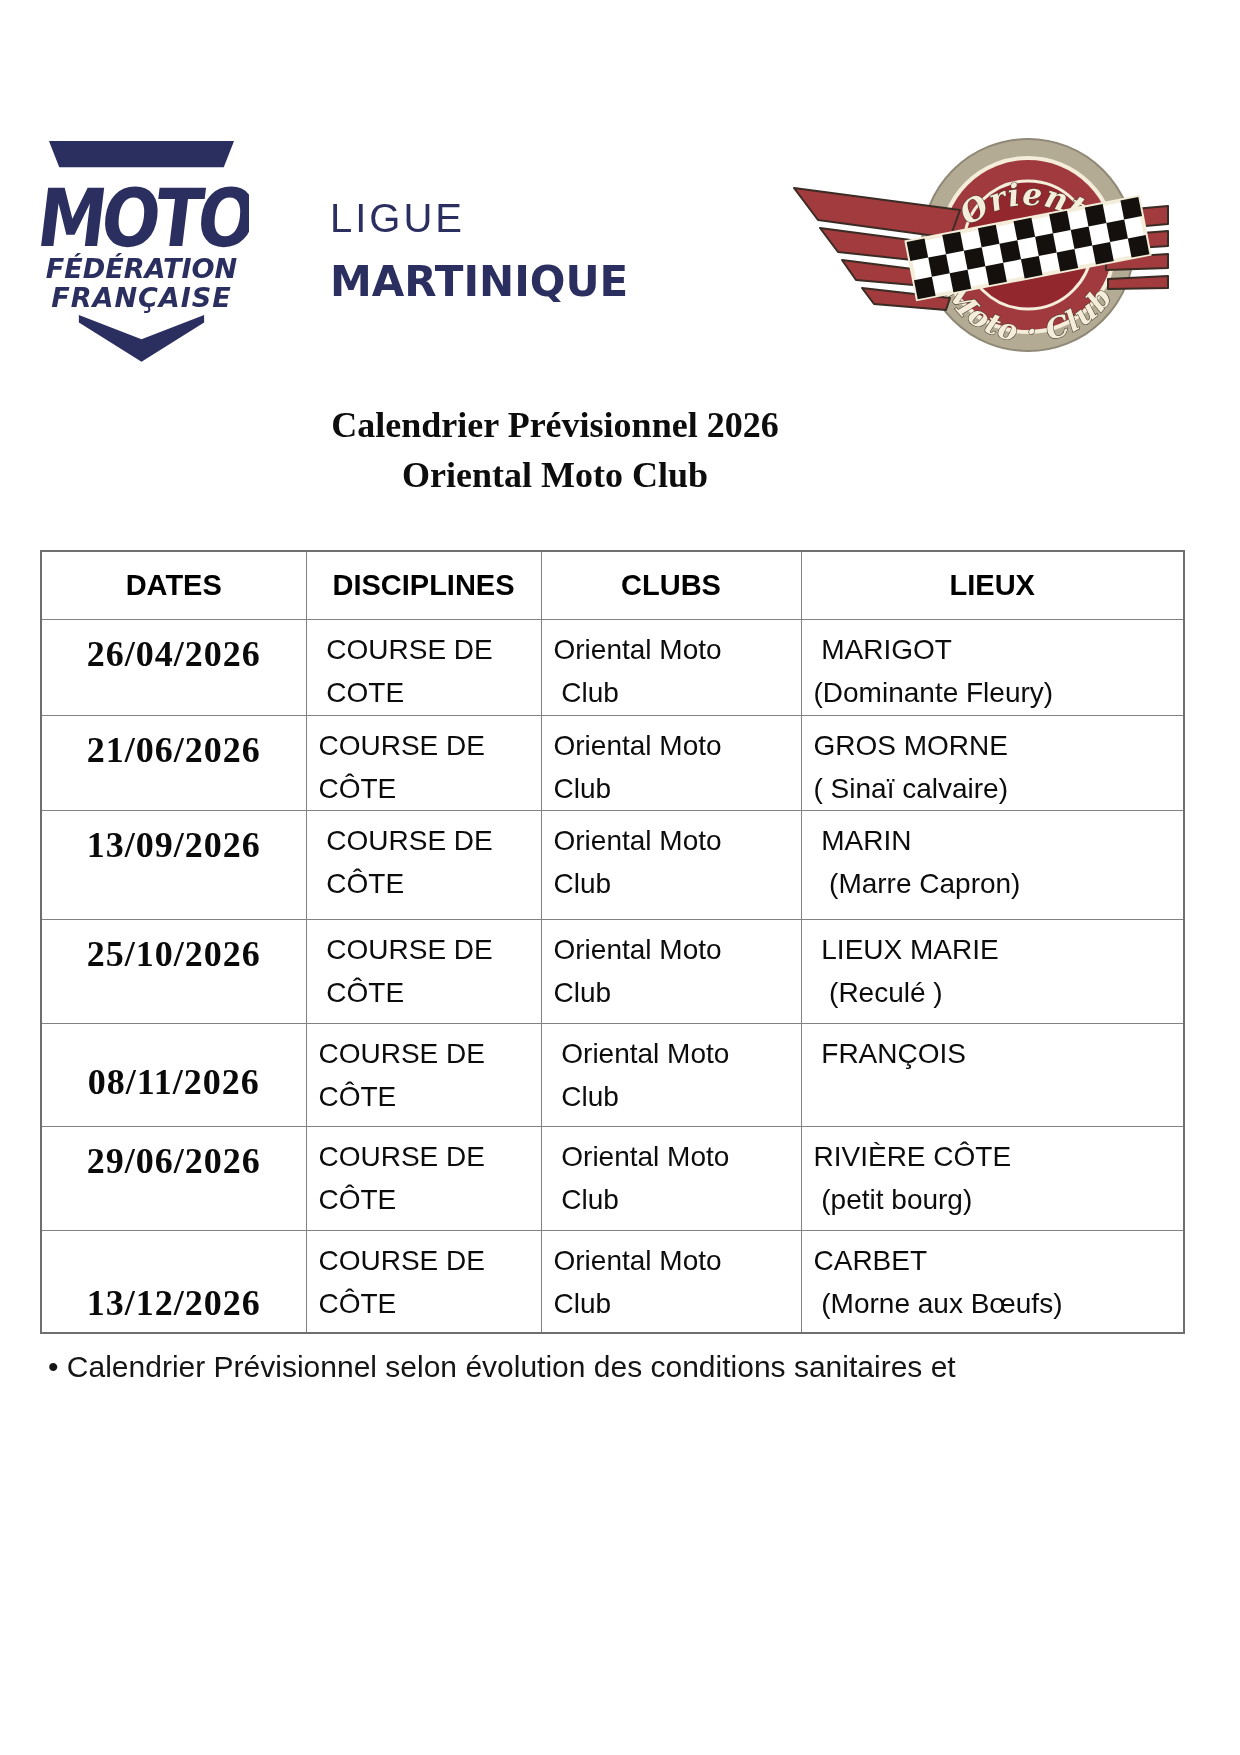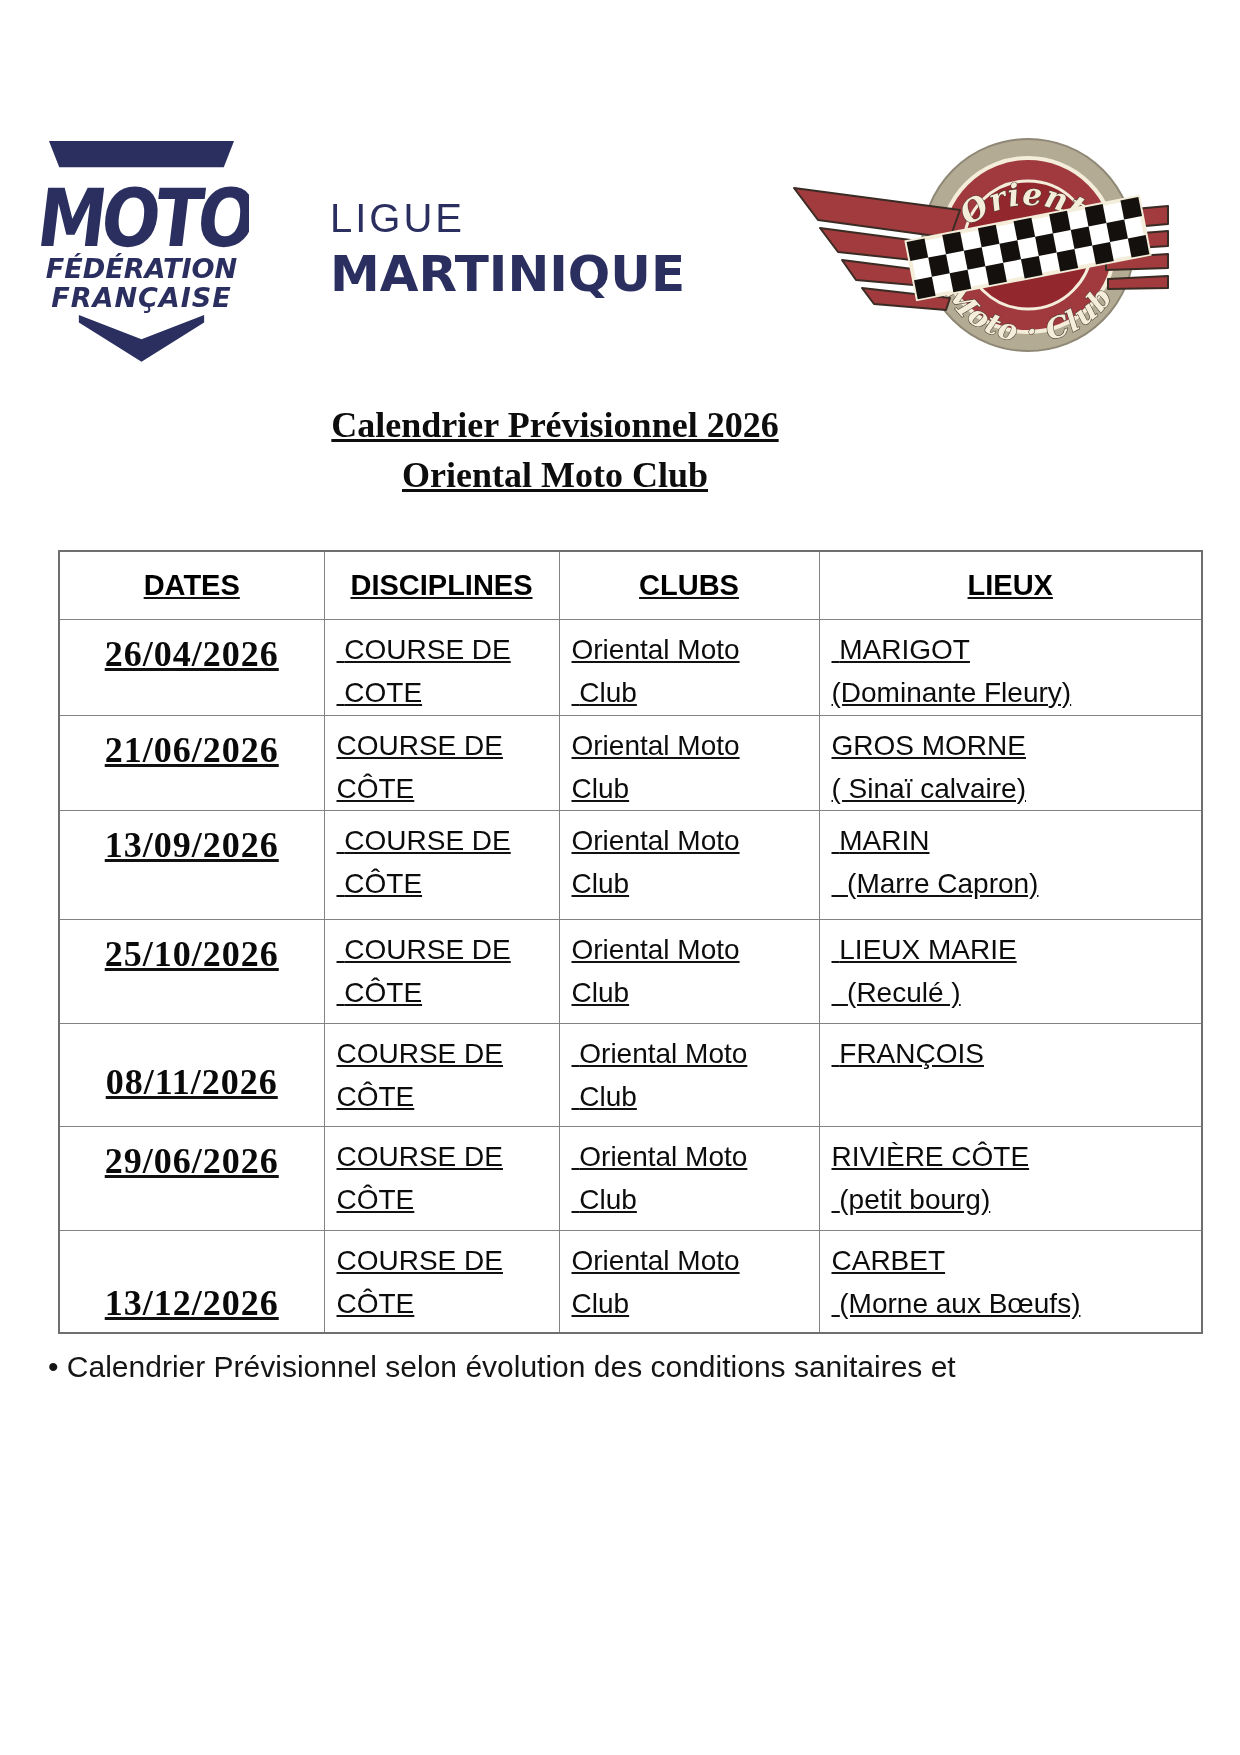--- a/index.html
+++ b/index.html
@@ -7,30 +7,30 @@
   .page {
     position:relative; width:1240px; height:1755px; margin:0 auto;
     background:#ffffff; overflow:hidden;
     font-family:"Liberation Sans", sans-serif; color:#111;
   }
 
   
   .ffm-logo { position:absolute; left:34px; top:128px; width:215px; }
   .ligue-block { position:absolute; left:330px; top:196px; color:#2b2f60; }
   .ligue-line1 { font-size:40px; font-weight:400; letter-spacing:3px; line-height:44px; }
-  .ligue-line2 { font-size:50px; font-weight:bold; font-family:"DejaVu Sans", sans-serif; letter-spacing:0px; line-height:48px; margin-top:10px; }
+  .ligue-line2 { font-size:42px; font-weight:bold; font-family:"DejaVu Sans", sans-serif; letter-spacing:0px; line-height:48px; margin-top:18px; }
   .omc-badge { position:absolute; left:788px; top:126px; width:382px; }
 
   
   .title-block { position:absolute; left:0; top:400px; width:1110px; text-align:center;
-    font-family:"Liberation Serif", serif; font-weight:bold; font-size:36px; line-height:50px; color:#0d0d0d;text-decoration:underline; }
-
-  
-  .cal-table { position:absolute; left:58px; top:550px; width:1143px;
-    border-collapse:collapse; table-layout:fixed;text-decoration:underline; }
+    font-family:"Liberation Serif", serif; font-weight:bold; font-size:36px; line-height:50px; color:#0d0d0d; }
+
+  
+  .cal-table { position:absolute; left:40px; top:550px; width:1143px;
+    border-collapse:collapse; table-layout:fixed; }
   .cal-table col.c1 { width:265px; }
   .cal-table col.c2 { width:235px; }
   .cal-table col.c3 { width:260px; }
   .cal-table col.c4 { width:383px; }
   .cal-table { border:2px solid #6f6f6f; }
   .cal-table th, .cal-table td { border:1.4px solid #828282; vertical-align:top; }
   .cal-table th { font-size:29px; font-weight:bold; color:#000; text-align:center; vertical-align:middle; }
   tr.hrow  { height:68px; }
   tr.r1 { height:96px; }  tr.r2 { height:94px; }  tr.r3 { height:109px; }
   tr.r4 { height:104px; } tr.r5 { height:103px; } tr.r6 { height:104px; } tr.r7 { height:103px; }

